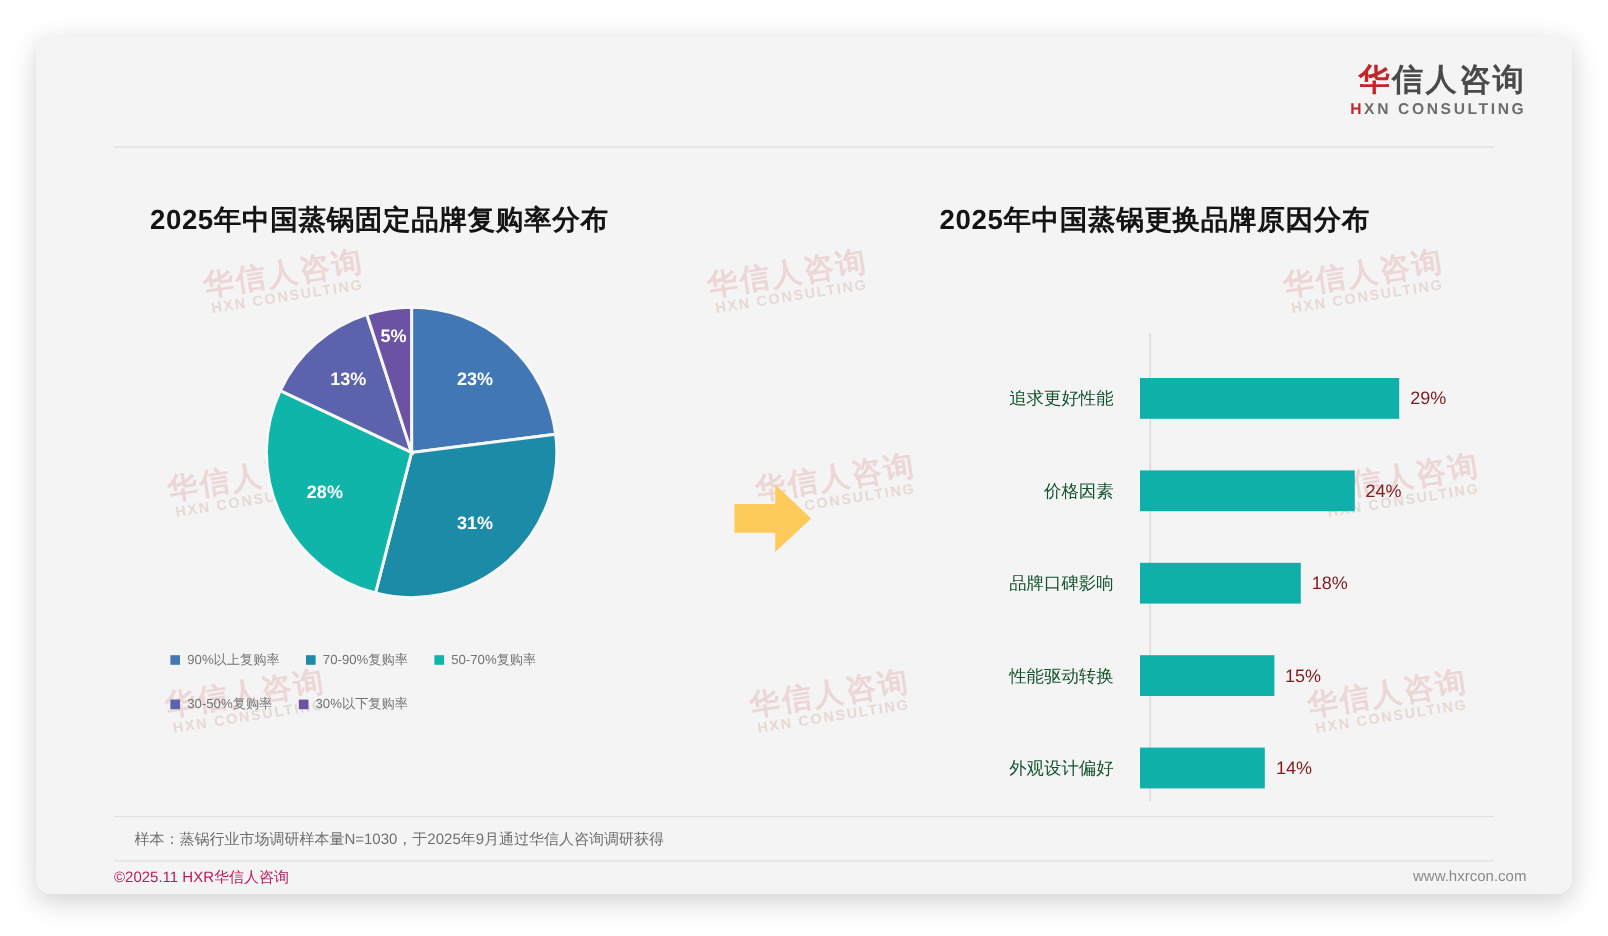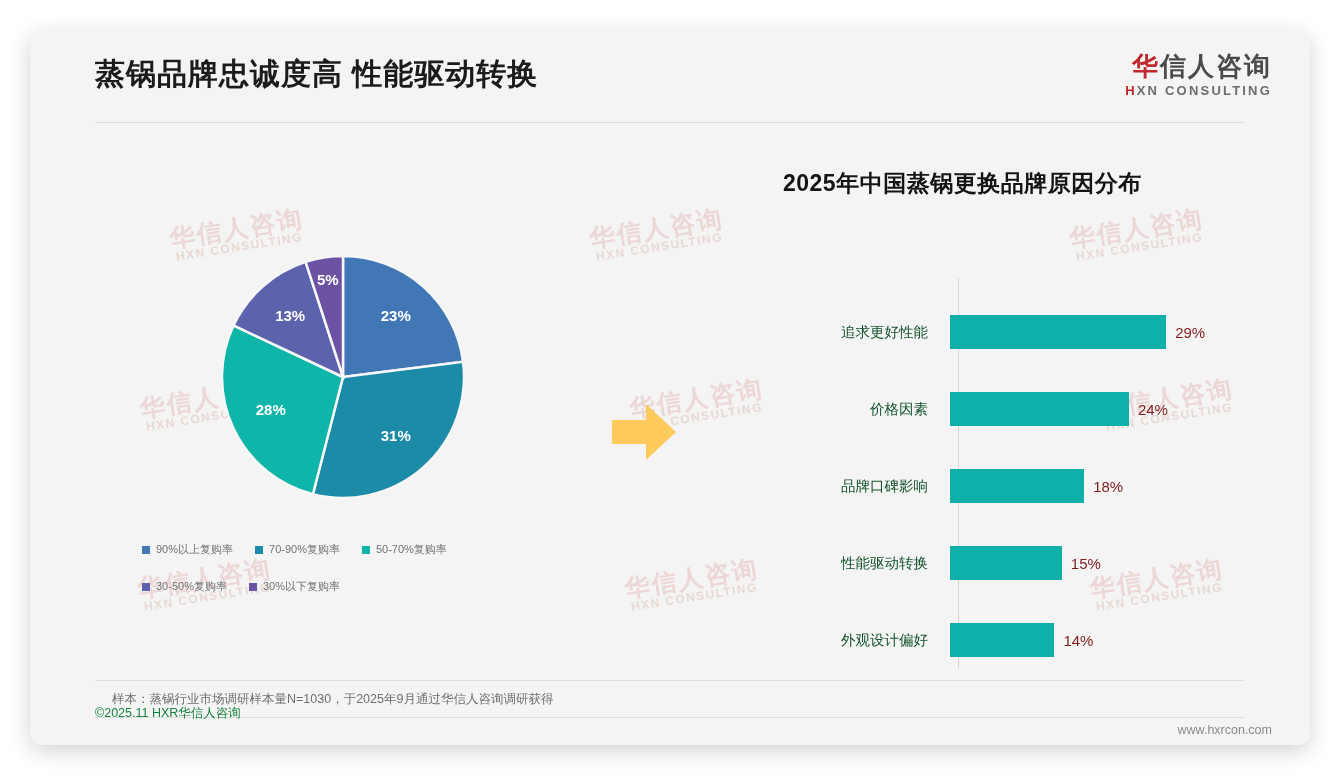--- a/index.html
+++ b/index.html
@@ -241,23 +241,23 @@
     left: 65px;
     top: 687px;
     width: 1150px;
     height: 1px;
     background: #dedede;
     z-index: 3;
   }
   #footer-left {
     position: absolute;
     left: 65px;
-    top: 675px;
+    top: 693px;
     font-size: 12.5px;
-    color: #15803d;
+    color: #be185d;
     z-index: 3;
   }
   #footer-right {
     position: absolute;
     right: 38px;
     top: 693px;
     font-size: 12.5px;
     color: #8a8a8a;
     z-index: 3;
   }
@@ -300,28 +300,28 @@
       <span class="wm-cn">华信人咨询</span>
       <span class="wm-en">HXN CONSULTING</span>
     </div>
     <div class="wm" style="left:1060px; top:535px;">
       <span class="wm-cn">华信人咨询</span>
       <span class="wm-en">HXN CONSULTING</span>
     </div>
   </div>
 
   <div id="header">
-    <div id="page-title">蒸锅品牌忠诚度高 性能驱动转换</div>
     <div id="logo">
       <div class="logo-cn"><span class="red">华</span><span>信人咨询</span></div>
       <div class="logo-en"><span class="red">H</span><span>XN CONSULTING</span></div>
     </div>
   </div>
   <div id="header-divider"></div>
 
+  <div class="panel-title" id="left-title">2025年中国蒸锅固定品牌复购率分布</div>
   <div class="panel-title" id="right-title">2025年中国蒸锅更换品牌原因分布</div>
 
   <div id="pie-wrap">
     <svg id="pie-svg" width="250" height="250" viewBox="0 0 250 250">
       <g id="pie-slices">
           <path d="M 125 125 L 125.00 4.00 A 121 121 0 0 1 245.05 109.83 Z" fill="#4177b4" stroke="#f7f7f7" stroke-width="2.5"></path>
           <path d="M 125 125 L 245.05 109.83 A 121 121 0 0 1 94.91 242.20 Z" fill="#1b8ba8" stroke="#f7f7f7" stroke-width="2.5"></path>
           <path d="M 125 125 L 94.91 242.20 A 121 121 0 0 1 15.52 73.48 Z" fill="#0fb5a8" stroke="#f7f7f7" stroke-width="2.5"></path>
           <path d="M 125 125 L 15.52 73.48 A 121 121 0 0 1 87.61 9.92 Z" fill="#5d62ad" stroke="#f7f7f7" stroke-width="2.5"></path>
           <path d="M 125 125 L 87.61 9.92 A 121 121 0 0 1 125.00 4.00 Z" fill="#6b52a3" stroke="#f7f7f7" stroke-width="2.5"></path>

